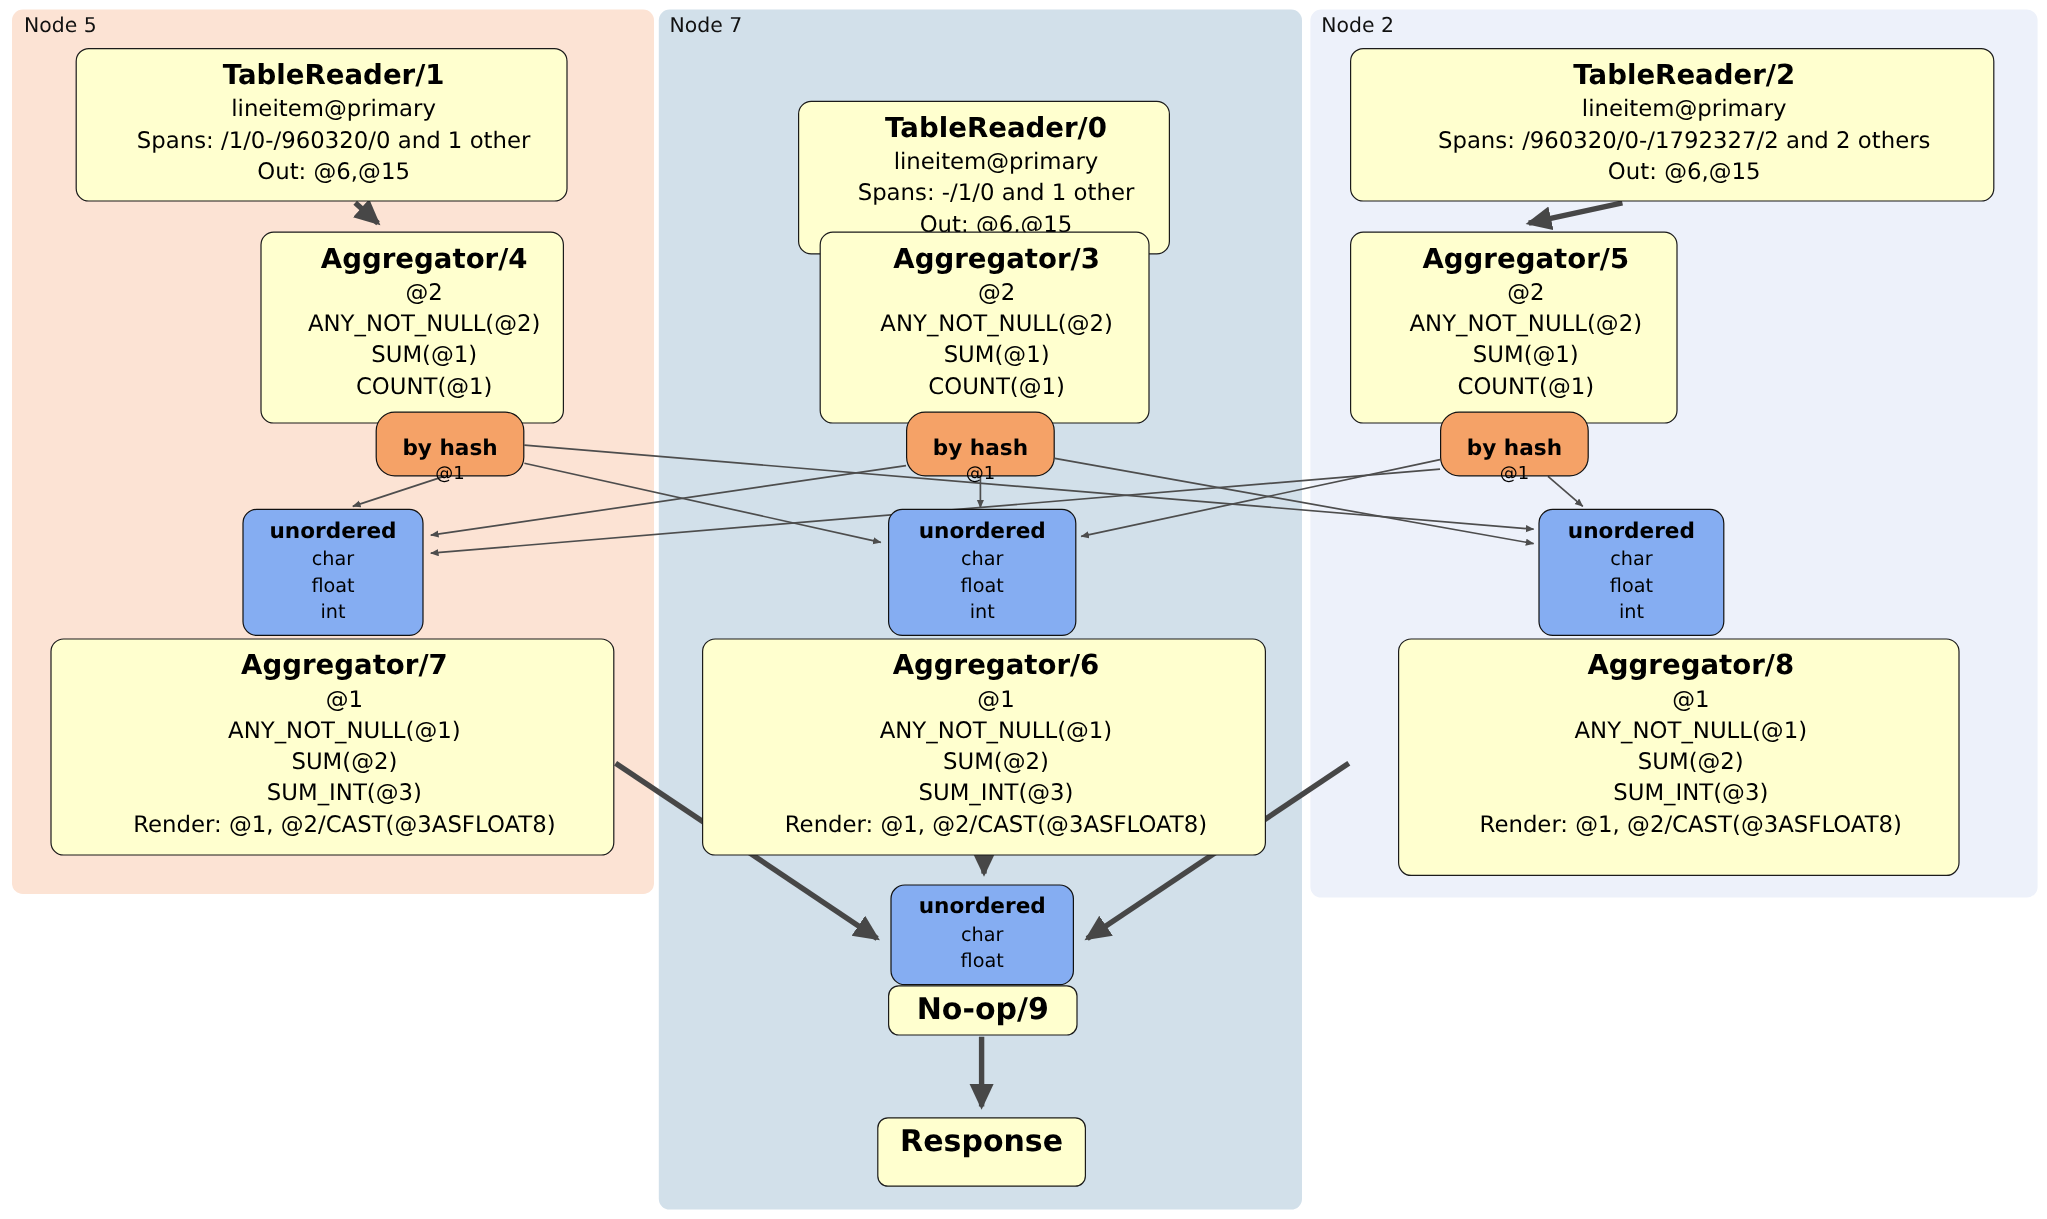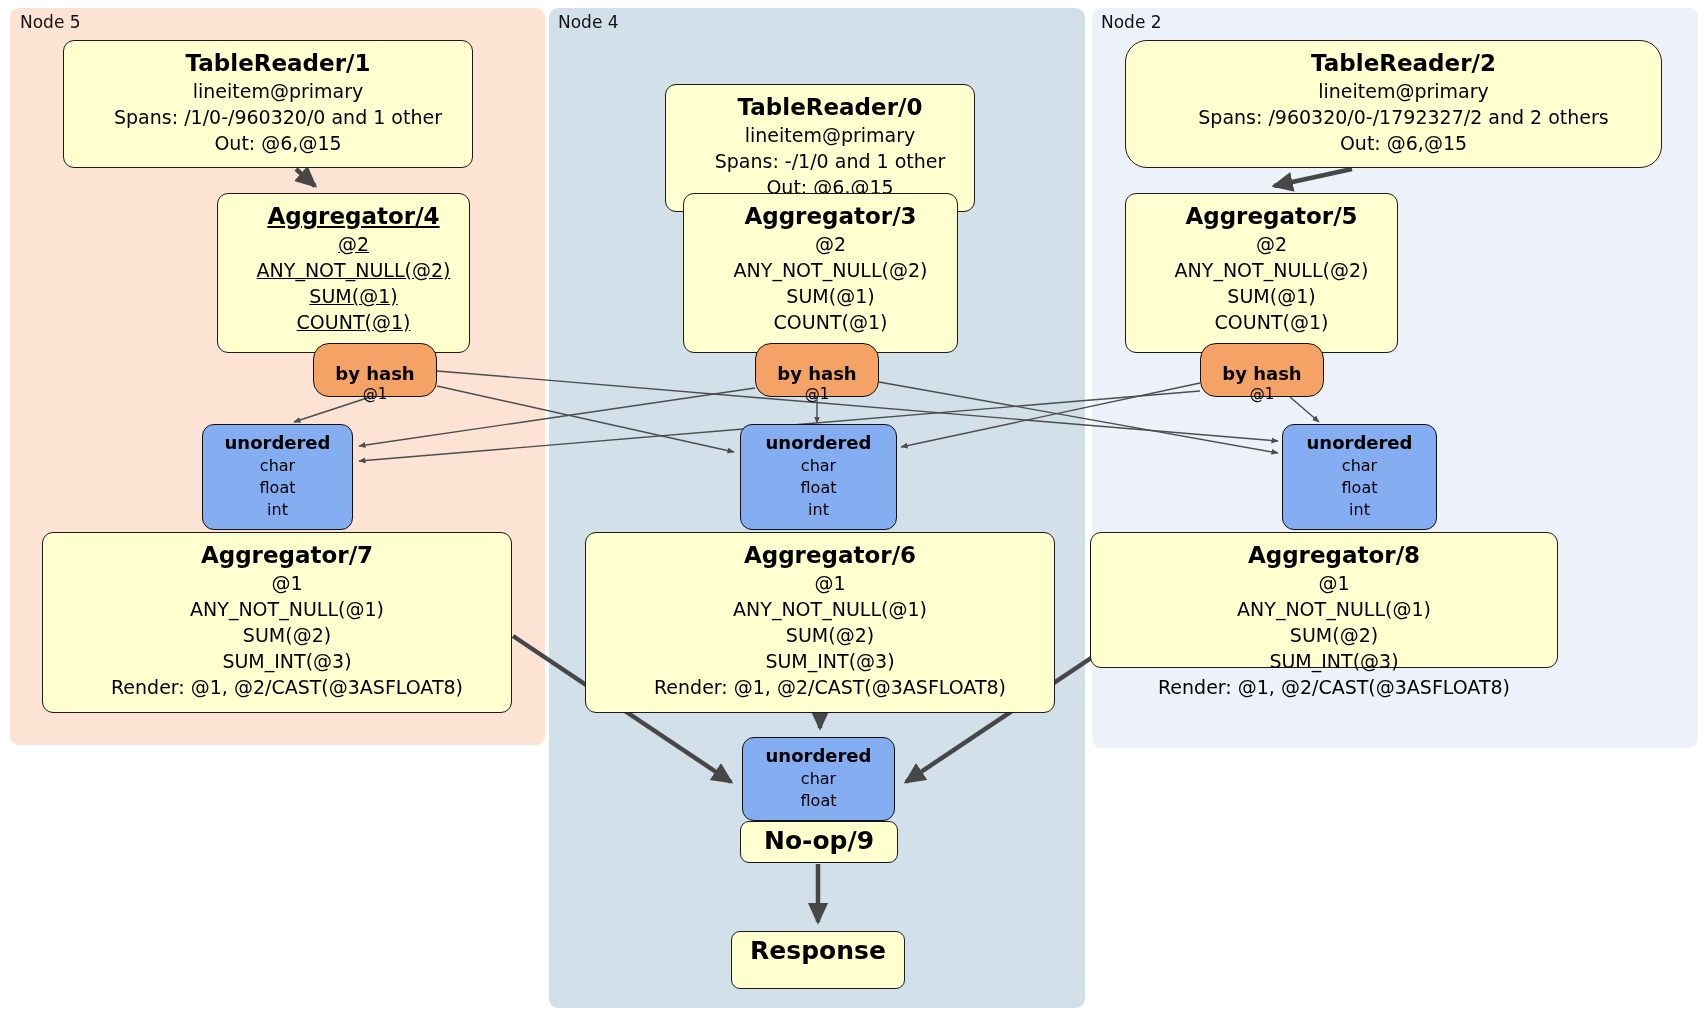--- a/index.html
+++ b/index.html
@@ -24,21 +24,21 @@
 </head>
 <body>
 
 <div id="canvas">
 
   <div class="bg" style="left:10px;top:8px;width:535px;height:737px;background:var(--node3_bg,#fce3d4);"></div>
   <div class="bg" style="left:549px;top:8px;width:536px;height:1000px;background:var(--node1_bg,#d2e0ea);"></div>
   <div class="bg" style="left:1092px;top:8px;width:606px;height:740px;background:var(--node2_bg,#edf1fa);"></div>
 
   <div class="bg-label" style="left:20px;top:11px;">Node 5</div>
-  <div class="bg-label" style="left:558px;top:11px;">Node 4</div>
+  <div class="bg-label" style="left:558px;top:11px;">Node 7</div>
   <div class="bg-label" style="left:1101px;top:11px;">Node 2</div>
 
   <svg id="wires" width="1706" height="1016" viewBox="0 0 1706 1016">
     <defs>
       <marker id="athin" markerWidth="8" markerHeight="8" refX="6.5" refY="3" orient="auto" markerUnits="userSpaceOnUse">
         <path d="M0,0 L7,3 L0,6 z" fill="#4d4d4d"></path>
       </marker>
       <marker id="athick" markerWidth="6" markerHeight="5" refX="4.2" refY="2.25" orient="auto" markerUnits="strokeWidth">
         <path d="M0,0 L4.8,2.25 L0,4.5 z" fill="#474747"></path>
       </marker>
@@ -66,21 +66,21 @@
       <line x1="818" y1="864" x2="818" y2="922" marker-end="url(#athick)"></line>
     </g>
   </svg>
 
   <div class="node-box proc" style="left:63px;top:40px;width:410px;height:128px;">
     <div class="title">TableReader/1</div>
     <div class="bline">lineitem@primary</div>
     <div class="bline">Spans: /1/0-/960320/0 and 1 other</div>
     <div class="bline">Out: @6,@15</div>
   </div>
-  <div class="node-box proc" style="left:217px;top:193px;width:253px;height:160px;text-decoration:underline;">
+  <div class="node-box proc" style="left:217px;top:193px;width:253px;height:160px;">
     <div class="title">Aggregator/4</div>
     <div class="bline">@2</div>
     <div class="bline">ANY_NOT_NULL(@2)</div>
     <div class="bline">SUM(@1)</div>
     <div class="bline">COUNT(@1)</div>
   </div>
   <div class="node-box router" style="left:313px;top:343px;width:124px;height:54px;">
     <div class="title">by hash</div>
     <div class="bline">@1</div>
   </div>
@@ -124,21 +124,21 @@
   </div>
   <div class="node-box proc" style="left:585px;top:532px;width:470px;height:181px;">
     <div class="title">Aggregator/6</div>
     <div class="bline">@1</div>
     <div class="bline">ANY_NOT_NULL(@1)</div>
     <div class="bline">SUM(@2)</div>
     <div class="bline">SUM_INT(@3)</div>
     <div class="bline">Render: @1, @2/CAST(@3ASFLOAT8)</div>
   </div>
 
-  <div class="node-box proc" style="left:1125px;top:40px;width:537px;height:128px;border-radius:22px;">
+  <div class="node-box proc" style="left:1125px;top:40px;width:537px;height:128px;">
     <div class="title">TableReader/2</div>
     <div class="bline">lineitem@primary</div>
     <div class="bline">Spans: /960320/0-/1792327/2 and 2 others</div>
     <div class="bline">Out: @6,@15</div>
   </div>
   <div class="node-box proc" style="left:1125px;top:193px;width:273px;height:160px;">
     <div class="title">Aggregator/5</div>
     <div class="bline">@2</div>
     <div class="bline">ANY_NOT_NULL(@2)</div>
     <div class="bline">SUM(@1)</div>
@@ -147,21 +147,21 @@
   <div class="node-box router" style="left:1200px;top:343px;width:124px;height:54px;">
     <div class="title">by hash</div>
     <div class="bline">@1</div>
   </div>
   <div class="node-box sync" style="left:1282px;top:424px;width:155px;height:106px;">
     <div class="title">unordered</div>
     <div class="bline">char</div>
     <div class="bline">float</div>
     <div class="bline">int</div>
   </div>
-  <div class="node-box proc" style="left:1090px;top:532px;width:468px;height:136px;">
+  <div class="node-box proc" style="left:1165px;top:532px;width:468px;height:198px;">
     <div class="title">Aggregator/8</div>
     <div class="bline">@1</div>
     <div class="bline">ANY_NOT_NULL(@1)</div>
     <div class="bline">SUM(@2)</div>
     <div class="bline">SUM_INT(@3)</div>
     <div class="bline">Render: @1, @2/CAST(@3ASFLOAT8)</div>
   </div>
 
   <div class="node-box sync" style="left:742px;top:737px;width:153px;height:84px;">
     <div class="title">unordered</div>

